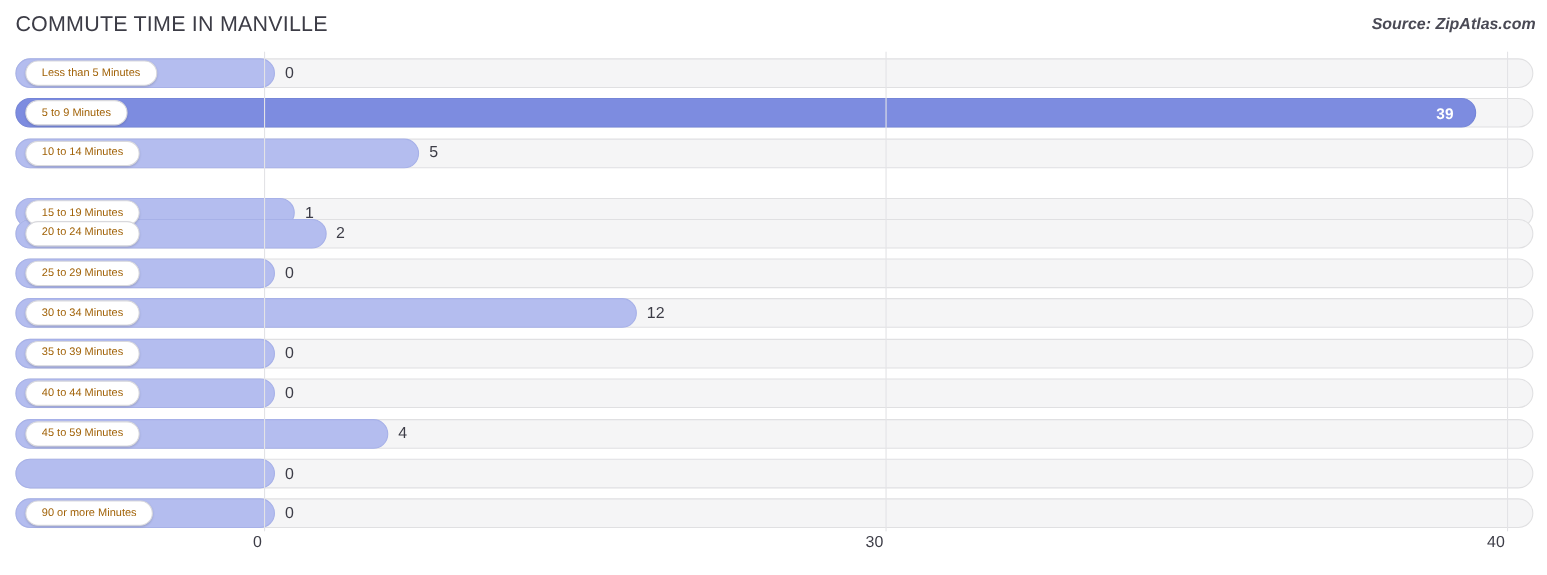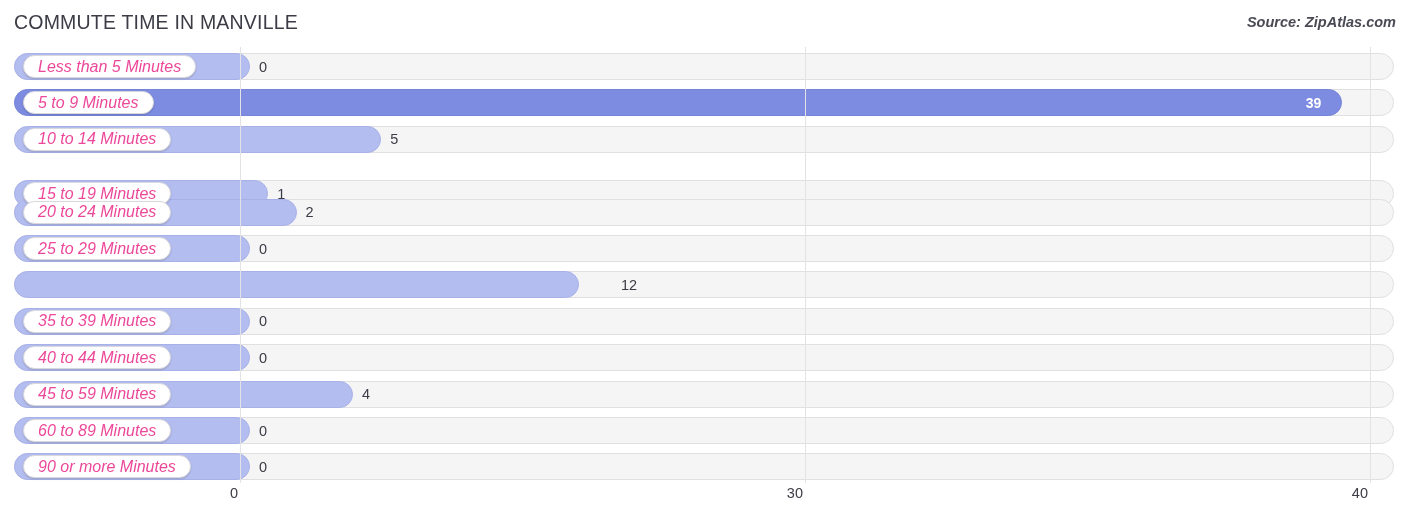--- a/index.html
+++ b/index.html
@@ -121,24 +121,23 @@
     padding: 0 14px;
     background: #ffffff;
     border: 1px solid #d9d9dd;
     border-radius: 12px;
     box-shadow: 0 1px 2px rgba(0,0,0,0.16);
     box-sizing: border-box;
     z-index: 2;
     white-space: nowrap;
   }
   .pill-label {
-    font-size: 16px;
-    color: #ec4899;
+    font-size: 10px;
+    color: #a16207;
     line-height: 1;
-    font-style: italic;
   }
 
   
   .value-out {
     position: absolute;
     top: 0;
     height: 27px;
     display: flex;
     align-items: center;
     font-size: 14.5px;
@@ -236,21 +235,24 @@
         <div class="track"></div>
         <div class="bar" style="width: 236px;"></div>
         <div class="pill">
           <span class="pill-label">25 to 29 Minutes</span>
         </div>
         <div class="value-out" style="left: 245px;">0</div>
       </div>
       <div class="row" style="top: 224.4px;">
         <div class="track"></div>
         <div class="bar" style="width: 565px;"></div>
-        <div class="value-out" style="left: 607px;">12</div>
+        <div class="pill">
+          <span class="pill-label">30 to 34 Minutes</span>
+        </div>
+        <div class="value-out" style="left: 574px;">12</div>
       </div>
       <div class="row" style="top: 260.8px;">
         <div class="track"></div>
         <div class="bar" style="width: 236px;"></div>
         <div class="pill">
           <span class="pill-label">35 to 39 Minutes</span>
         </div>
         <div class="value-out" style="left: 245px;">0</div>
       </div>
       <div class="row" style="top: 297.2px;">
@@ -265,23 +267,20 @@
         <div class="track"></div>
         <div class="bar" style="width: 339px;"></div>
         <div class="pill">
           <span class="pill-label">45 to 59 Minutes</span>
         </div>
         <div class="value-out" style="left: 348px;">4</div>
       </div>
       <div class="row" style="top: 370px;">
         <div class="track"></div>
         <div class="bar" style="width: 236px;"></div>
-        <div class="pill">
-          <span class="pill-label">60 to 89 Minutes</span>
-        </div>
         <div class="value-out" style="left: 245px;">0</div>
       </div>
       <div class="row" style="top: 406.4px;">
         <div class="track"></div>
         <div class="bar" style="width: 236px;"></div>
         <div class="pill">
           <span class="pill-label">90 or more Minutes</span>
         </div>
         <div class="value-out" style="left: 245px;">0</div>
       </div>

